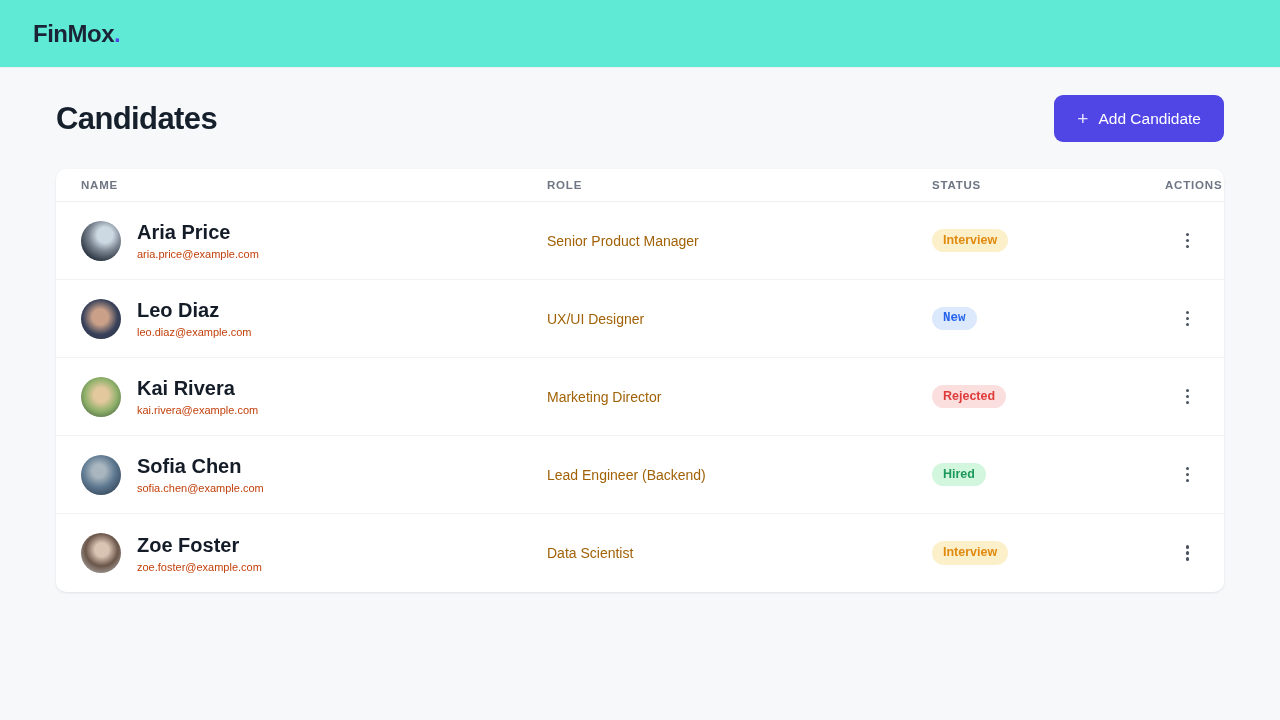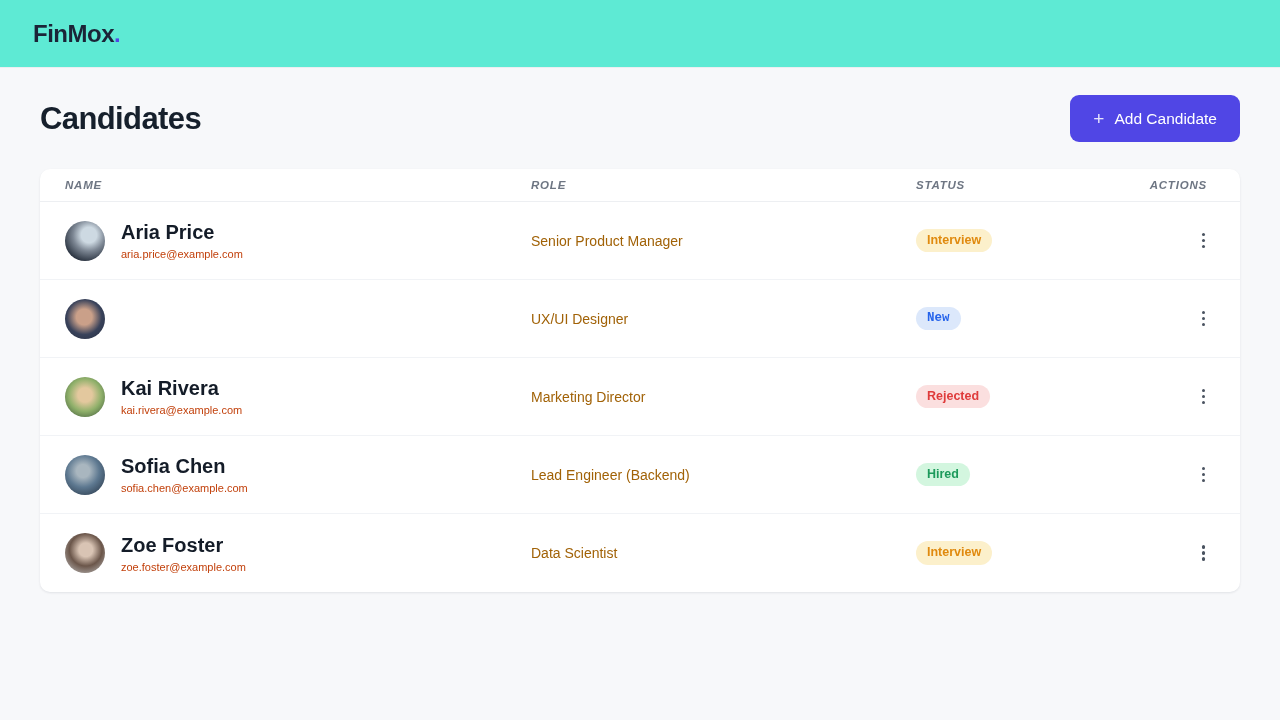--- a/index.html
+++ b/index.html
@@ -22,21 +22,21 @@
   .logo {
     font-size: 24px;
     font-weight: 800;
     letter-spacing: -0.5px;
     color: #1B2437;
     cursor: default;
   }
   .logo .dot { color: #5046E5; }
 
   
-  .main { padding: 0 40px; }
+  .main { padding: 0 56px; }
   .page-head {
     margin-top: 27px;
     display: flex;
     align-items: center;
     justify-content: space-between;
   }
   .page-title {
     font-size: 31px;
     font-weight: 800;
     letter-spacing: -0.6px;
@@ -82,21 +82,20 @@
   .thead {
     height: 33px;
     border-bottom: 1px solid #EDEFF2;
   }
   .th {
     font-size: 11.5px;
     font-weight: 600;
     letter-spacing: 0.8px;
     color: #6E7683;
     text-transform: uppercase;
-    font-style: italic;
   }
   .th.actions { text-align: right; padding-right: 8px; }
 
   .row { height: 78px; border-bottom: 1px solid #F1F3F6; }
   .row:last-child { border-bottom: none; }
 
   .cell-name { display: flex; align-items: center; gap: 16px; }
   .avatar {
     width: 40px; height: 40px;
     border-radius: 50%;
@@ -182,20 +181,24 @@
                 <i></i>
                 <i></i>
               </span>
       </button>
     </div>
   </div>
 
   <div class="row">
     <div class="cell-name">
       <span class="avatar" style="background: radial-gradient(circle at 48% 45%, rgb(202, 160, 137) 0px, rgb(202, 160, 137) 26%, rgb(57, 66, 90) 58%, rgb(34, 42, 61) 100%);"></span>
+      <span class="name-block">
+        <span class="name">Leo Diaz</span>
+        <span class="email">leo.diaz@example.com</span>
+      </span>
     </div>
     <div class="cell-role">UX/UI Designer</div>
     <div class="cell-status">
       <span class="badge badge--new" style="background: rgb(220, 232, 251); color: rgb(37, 99, 235);">New</span>
     </div>
     <div class="cell-actions">
       <button class="kebab" type="button">
         <span class="kebab-dots">
                 <i></i>
                 <i></i>

